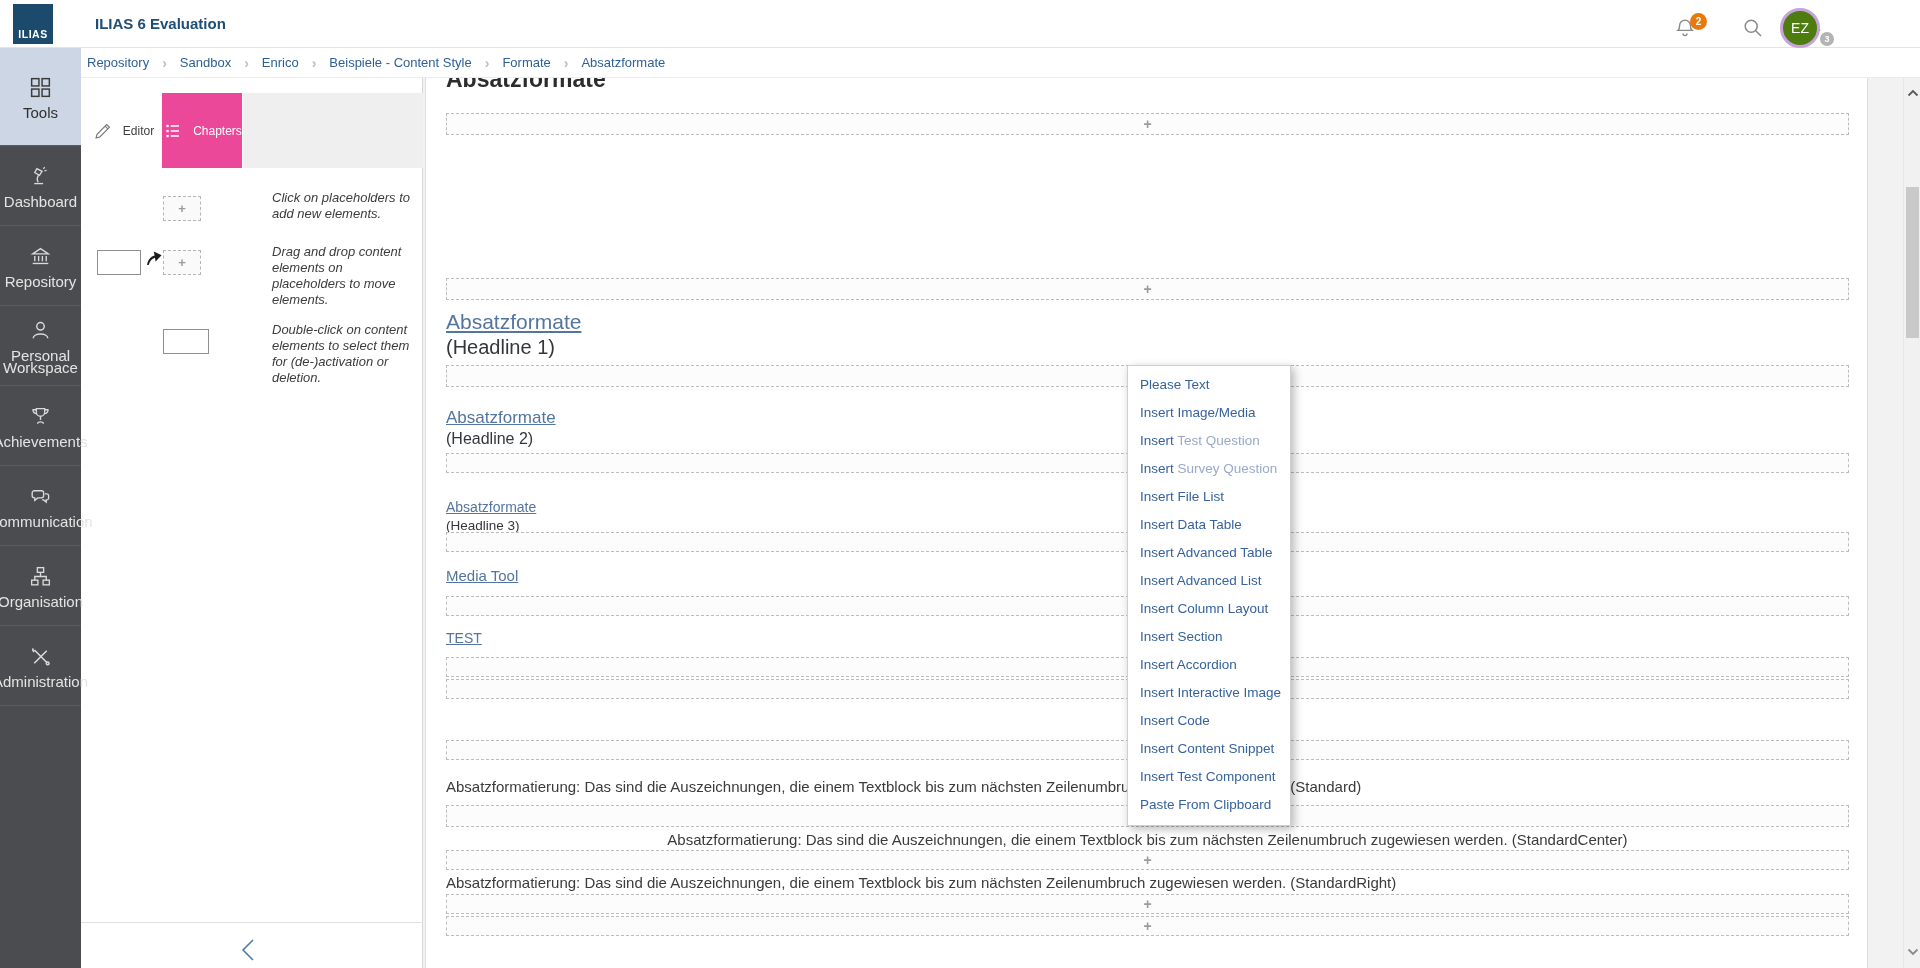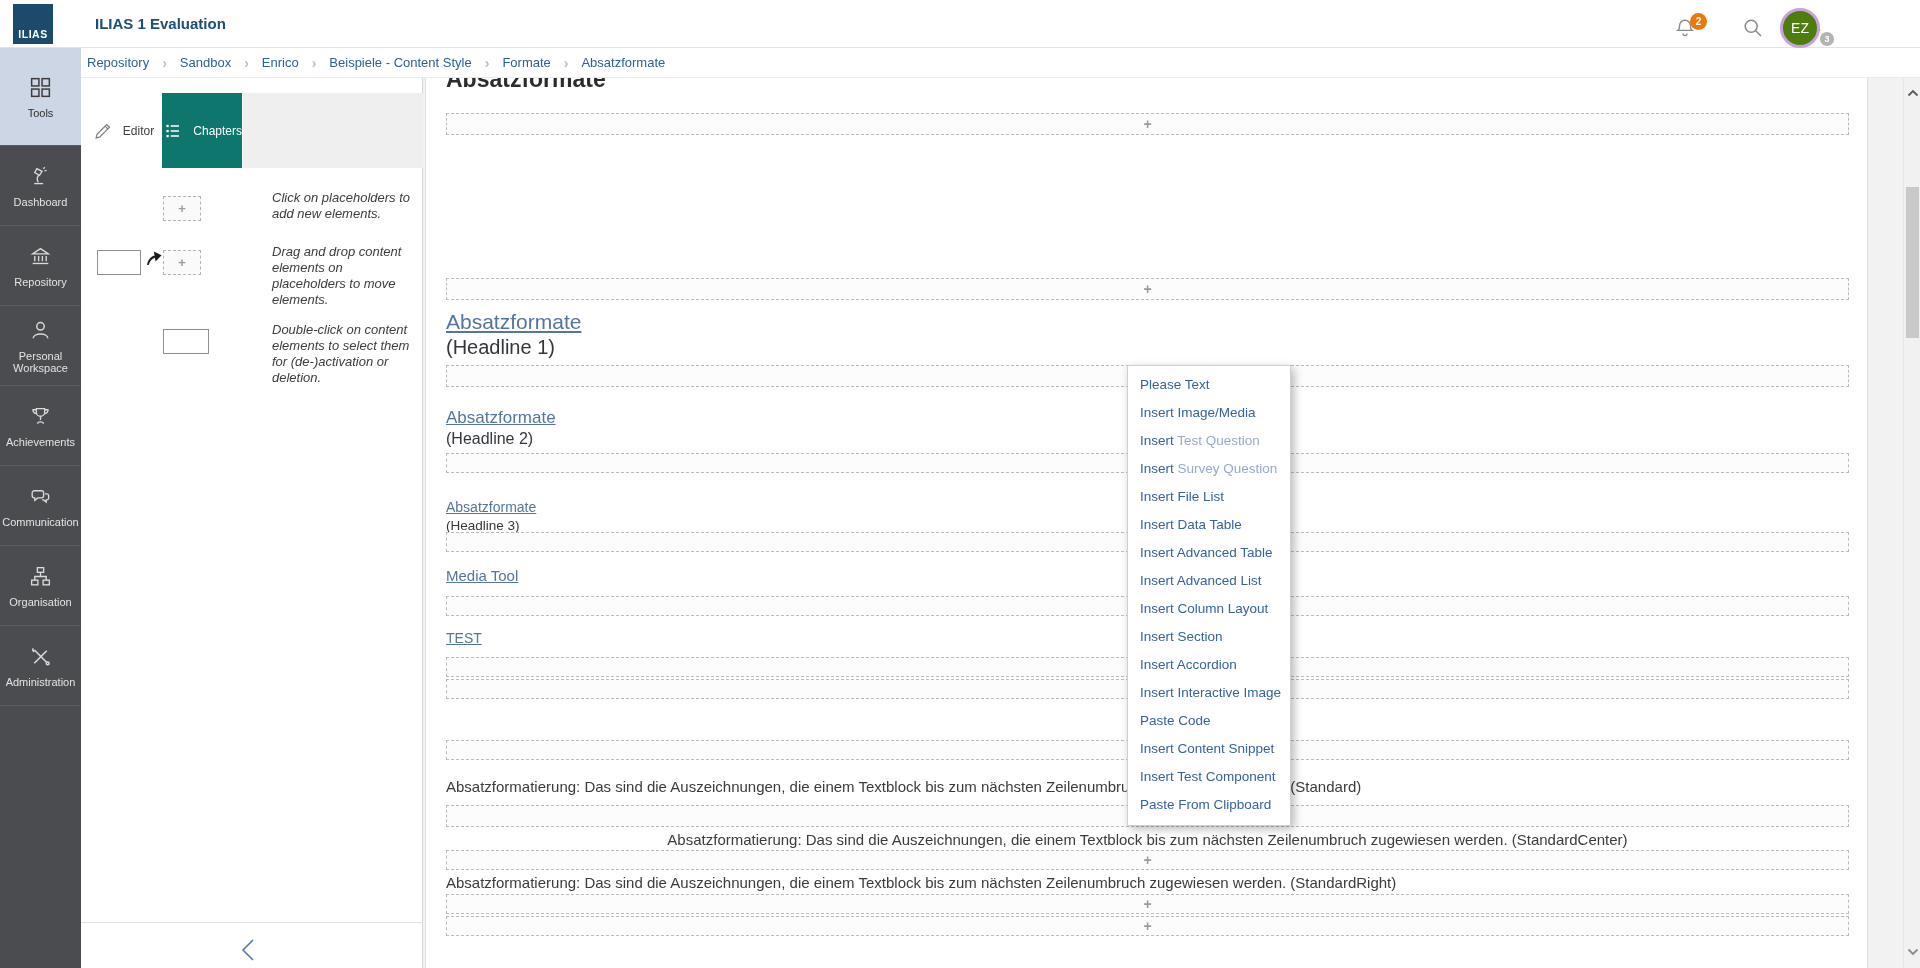--- a/index.html
+++ b/index.html
@@ -36,34 +36,34 @@
               align-items:center; padding-left:6px; z-index:25; }
   .crumb { font-size:13px; color:#2d5f98; text-decoration:none; cursor:pointer; white-space:nowrap; }
   .crumb-sep { color:#b9c1cc; font-size:14px; margin:0 13px; }
   .crumb-sep::before { content:"›"; font-weight:700; }
 
   
   .rail { position:absolute; left:0; top:48px; width:81px; height:920px; background:#4b4c4f; z-index:20; }
   .rail-item { width:81px; height:80px; border-bottom:1px solid #5a5b5e; color:#d9d9d9;
                display:flex; flex-direction:column; align-items:center; justify-content:center;
                gap:7px; cursor:pointer; }
-  .rail-item .lbl { font-size:11px; color:#e4e4e4; text-align:center; line-height:12px; padding:0 2px; }
+  .rail-item .lbl { font-size:15px; color:#e4e4e4; text-align:center; line-height:12px; padding:0 2px; }
   .rail-item.active { height:98px; background:#ccd6e4; color:#3b3b3b; }
   .rail-item.active .lbl { color:#2f2f2f; }
 
   
   .sidepanel { position:absolute; left:81px; top:78px; width:342px; height:890px;
                background:#fff; border-right:1px solid #d7d7d7; z-index:10; }
   .tabsrow { position:absolute; left:0; top:15px; width:342px; height:75px; }
   .tabs-filler { position:absolute; left:162px; top:0; width:180px; height:75px; background:#efeff0; }
   .tab { position:absolute; top:0; width:80px; height:75px; display:flex; 
          align-items:center; justify-content:center; gap:9px; cursor:pointer; }
   .tab-editor { left:2px; background:#fff; color:#6e6e6e; }
   .tab-editor .tlbl { font-size:12px; color:#3f3f3f; }
-  .tab-chapters { left:81px; background:#0f766e; color:#fff;justify-content:flex-end; }
+  .tab-chapters { left:81px; background:#ec4899; color:#fff; }
   .tab-chapters .tlbl { font-size:12px; color:#fff; }
 
   .hint-text { position:absolute; left:191px; width:142px; font-size:13px; font-style:italic;
                color:#3c3c3c; line-height:16px; }
   .mini-dashed { position:absolute; width:38px; height:25px; border:1px dashed #b5b5b5;
                  background:#fafafa; display:flex; align-items:center; justify-content:center; }
   .mini-dashed::before { content:"+"; color:#9b9b9b; font-weight:700; font-size:13px; }
   .mini-solid { position:absolute; width:44px; height:25px; border:1px solid #8f8f8f; background:#fff; }
   .hint-arrow { position:absolute; }
 
@@ -118,21 +118,21 @@
   .sb-up { top:7px; } .sb-down { top:866px; color:#8a8a8a; }
   .sb-thumb { position:absolute; left:2px; top:109px; width:13px; height:151px; background:#c9c9c9; cursor:pointer; }
 </style>
 </head>
 <body>
 
 <div class="topbar">
   <div class="logo">
     <span>ILIAS</span>
   </div>
-  <div class="app-title">ILIAS 1 Evaluation</div>
+  <div class="app-title">ILIAS 6 Evaluation</div>
 
   <div class="tb-icon tb-bell">
     <svg width="24" height="24" viewBox="0 0 24 24" fill="none" stroke="currentColor" stroke-width="1.4">
       <path d="M12 4.2 a5.4 5.4 0 0 1 5.4 5.4 c0 3.6 1.6 4.8 1.6 4.8 H5 c0 0 1.6 -1.2 1.6 -4.8 A5.4 5.4 0 0 1 12 4.2 Z"></path>
       <path d="M10 17.6 a2 2 0 0 0 4 0"></path>
     </svg>
   </div>
   <div class="badge badge-notif">2</div>
 
   <div class="tb-icon tb-search">
@@ -386,21 +386,21 @@
       <div class="ins-item"><span>Insert </span><span class="muted">Test Question</span></div>
       <div class="ins-item"><span>Insert </span><span class="muted">Survey Question</span></div>
       <div class="ins-item">Insert File List</div>
       <div class="ins-item">Insert Data Table</div>
       <div class="ins-item">Insert Advanced Table</div>
       <div class="ins-item">Insert Advanced List</div>
       <div class="ins-item">Insert Column Layout</div>
       <div class="ins-item">Insert Section</div>
       <div class="ins-item">Insert Accordion</div>
       <div class="ins-item">Insert Interactive Image</div>
-      <div class="ins-item">Paste Code</div>
+      <div class="ins-item">Insert Code</div>
       <div class="ins-item">Insert Content Snippet</div>
       <div class="ins-item">Insert Test Component</div>
       <div class="ins-item">Paste From Clipboard</div>
     </div>
   </div>
 
   <div class="sb">
     <div class="sb-arrow sb-up">
       <svg width="12" height="8" viewBox="0 0 12 8" fill="none" stroke="currentColor" stroke-width="1.8">
           <path d="M1.5 6.5 L6 2 L10.5 6.5"></path>

